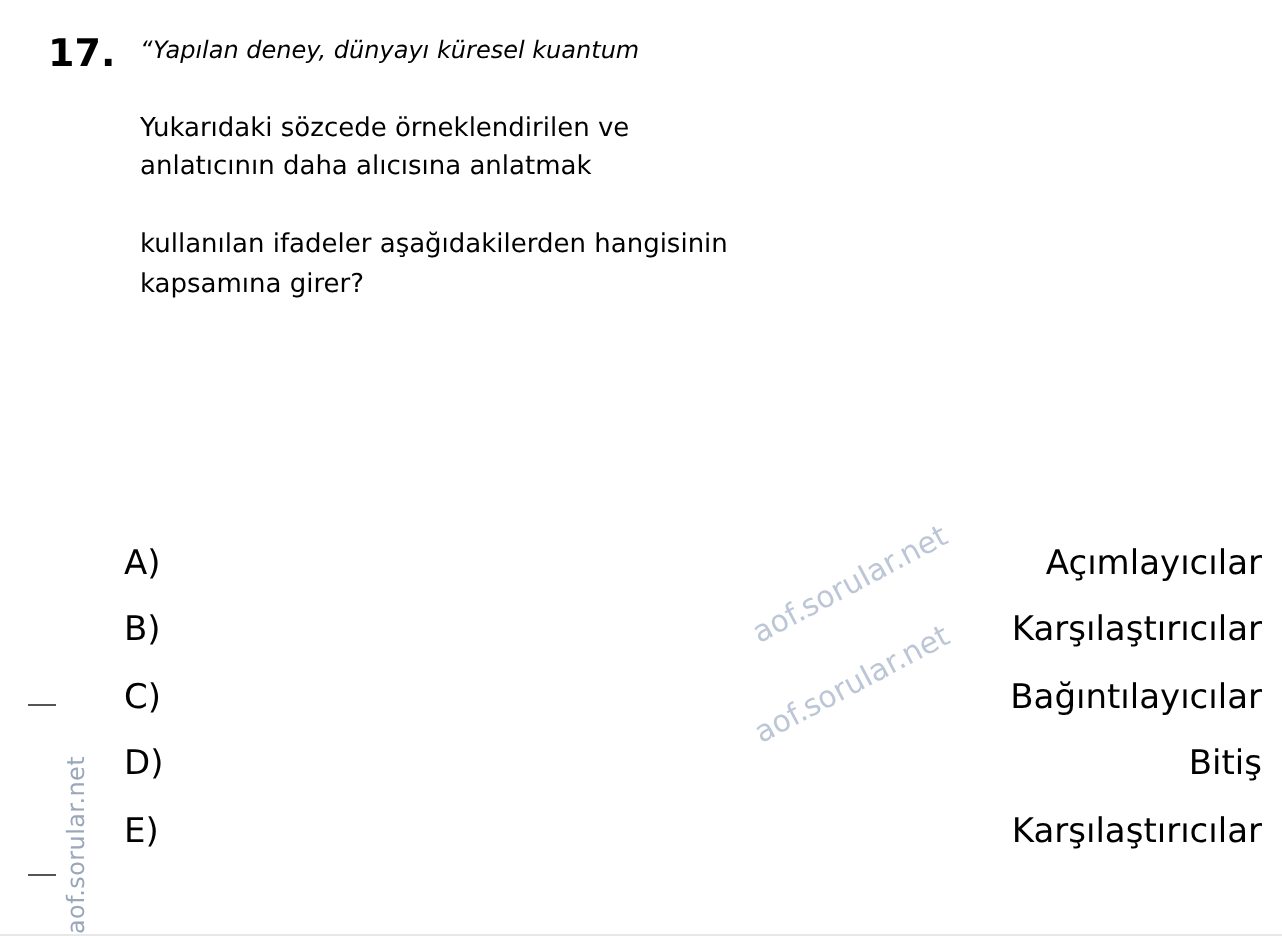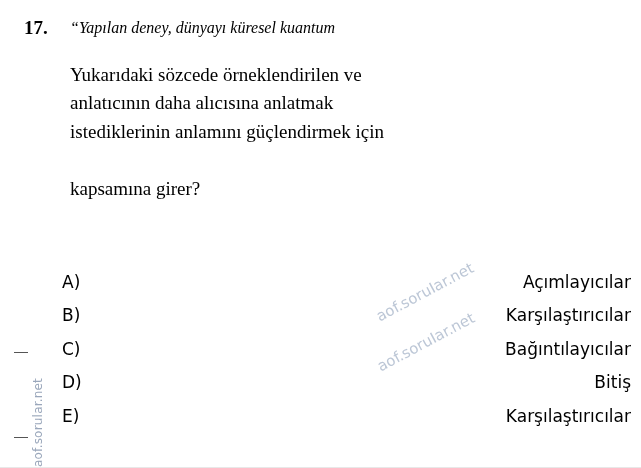--- a/index.html
+++ b/index.html
@@ -61,57 +61,56 @@
   }
   .wm-a { left: 371px; top: 283px; }
   .wm-b { left: 372px; top: 333px; }
 
   
   .question {
     position: absolute;
     left: 18px;
     top: 16px;
     right: 8px;
-    font-family: Liberation Serif, serif;
   }
   .q-row {
     display: flex;
     align-items: flex-start;
   }
   .q-num {
     width: 46px;
     flex: 0 0 46px;
     font-size: 19px;
     font-weight: bold;
     text-align: left;
     padding-left: 6px;
     line-height: 1.25;
   }
   .q-body {
     flex: 1 1 auto;
     padding-right: 6px;
   }
 
   .stem-quote {
-    font-size: 16px;
+    font-size: 12px;
     font-style: italic;
     line-height: 1.55;
     text-align: justify;
     text-justify: inter-word;
     margin: 0 0 20px 0;
   }
   .stem-quote u {
     text-decoration: underline;
   }
   .stem-quote .nojust {
     
   }
 
   .stem-ask {
-    font-size: 19px;
+    font-size: 13px;
     line-height: 1.5;
     text-align: justify;
     text-justify: inter-word;
     margin: 0;
   }
   .stem-ask .last {
     text-align: right;
   }
 
   .choices {
@@ -160,22 +159,22 @@
 <div class="question">
   <div class="q-row">
     <div class="q-num">17.</div>
     <div class="q-body">
       <p class="stem-quote">
         <span>“Yapılan deney, dünyayı küresel kuantum</span><br>
       </p>
       <p class="stem-ask">
         <span>Yukarıdaki sözcede örneklendirilen ve</span><br>
         <span>anlatıcının daha alıcısına anlatmak</span><br>
-        <span>istediklerinin anlamını güçlendirmek için</span><br>
         <br>
+        <span>kullanılan ifadeler aşağıdakilerden hangisinin</span><br>
         <span class="last">kapsamına girer?</span>
       </p>
     </div>
   </div>
 </div>
 
 <div class="choices">
   <div class="choice">
     <span class="choice-letter">A)</span>
     <span class="choice-text">Açımlayıcılar</span>

